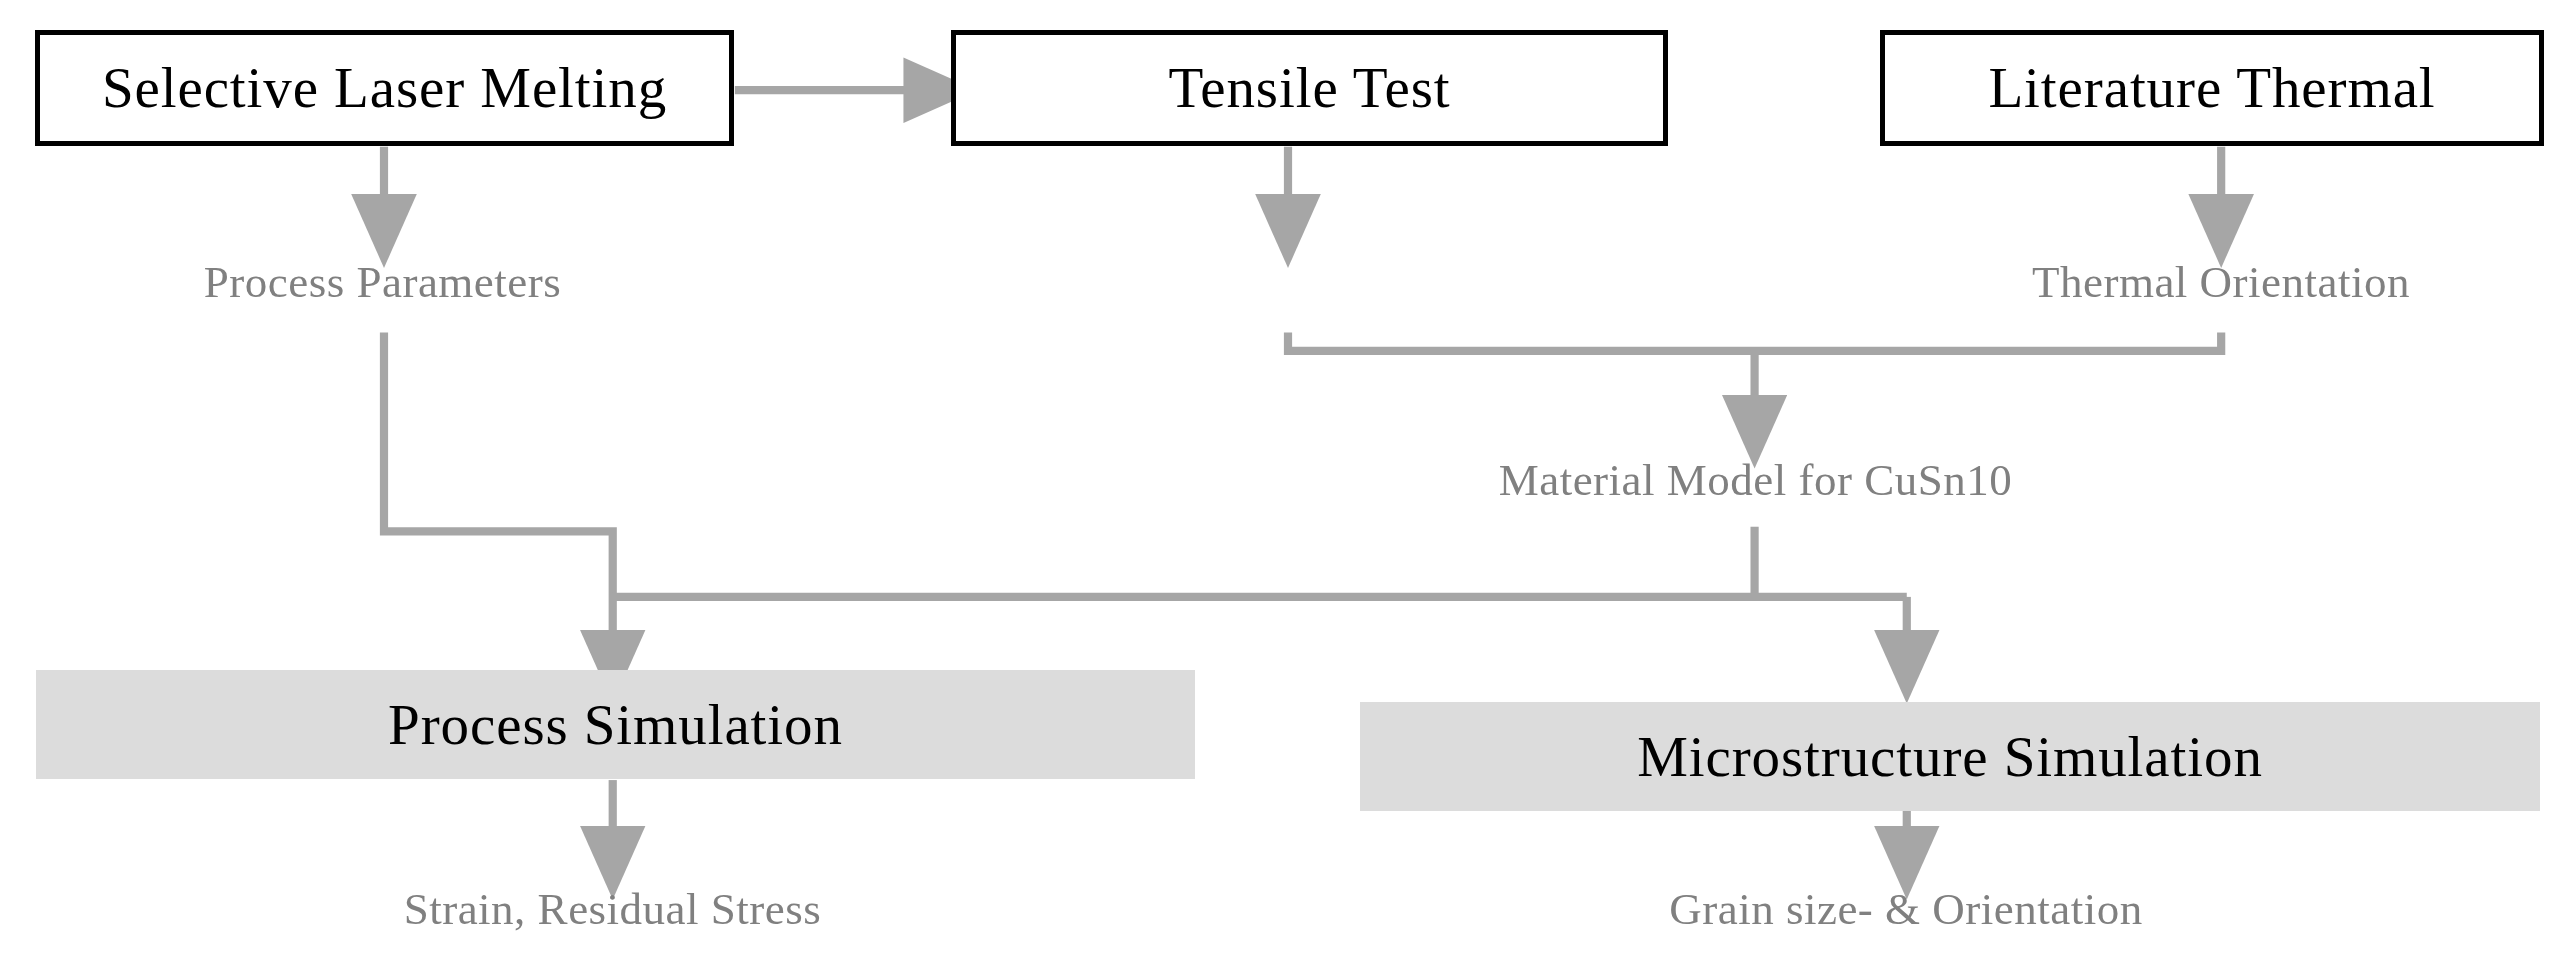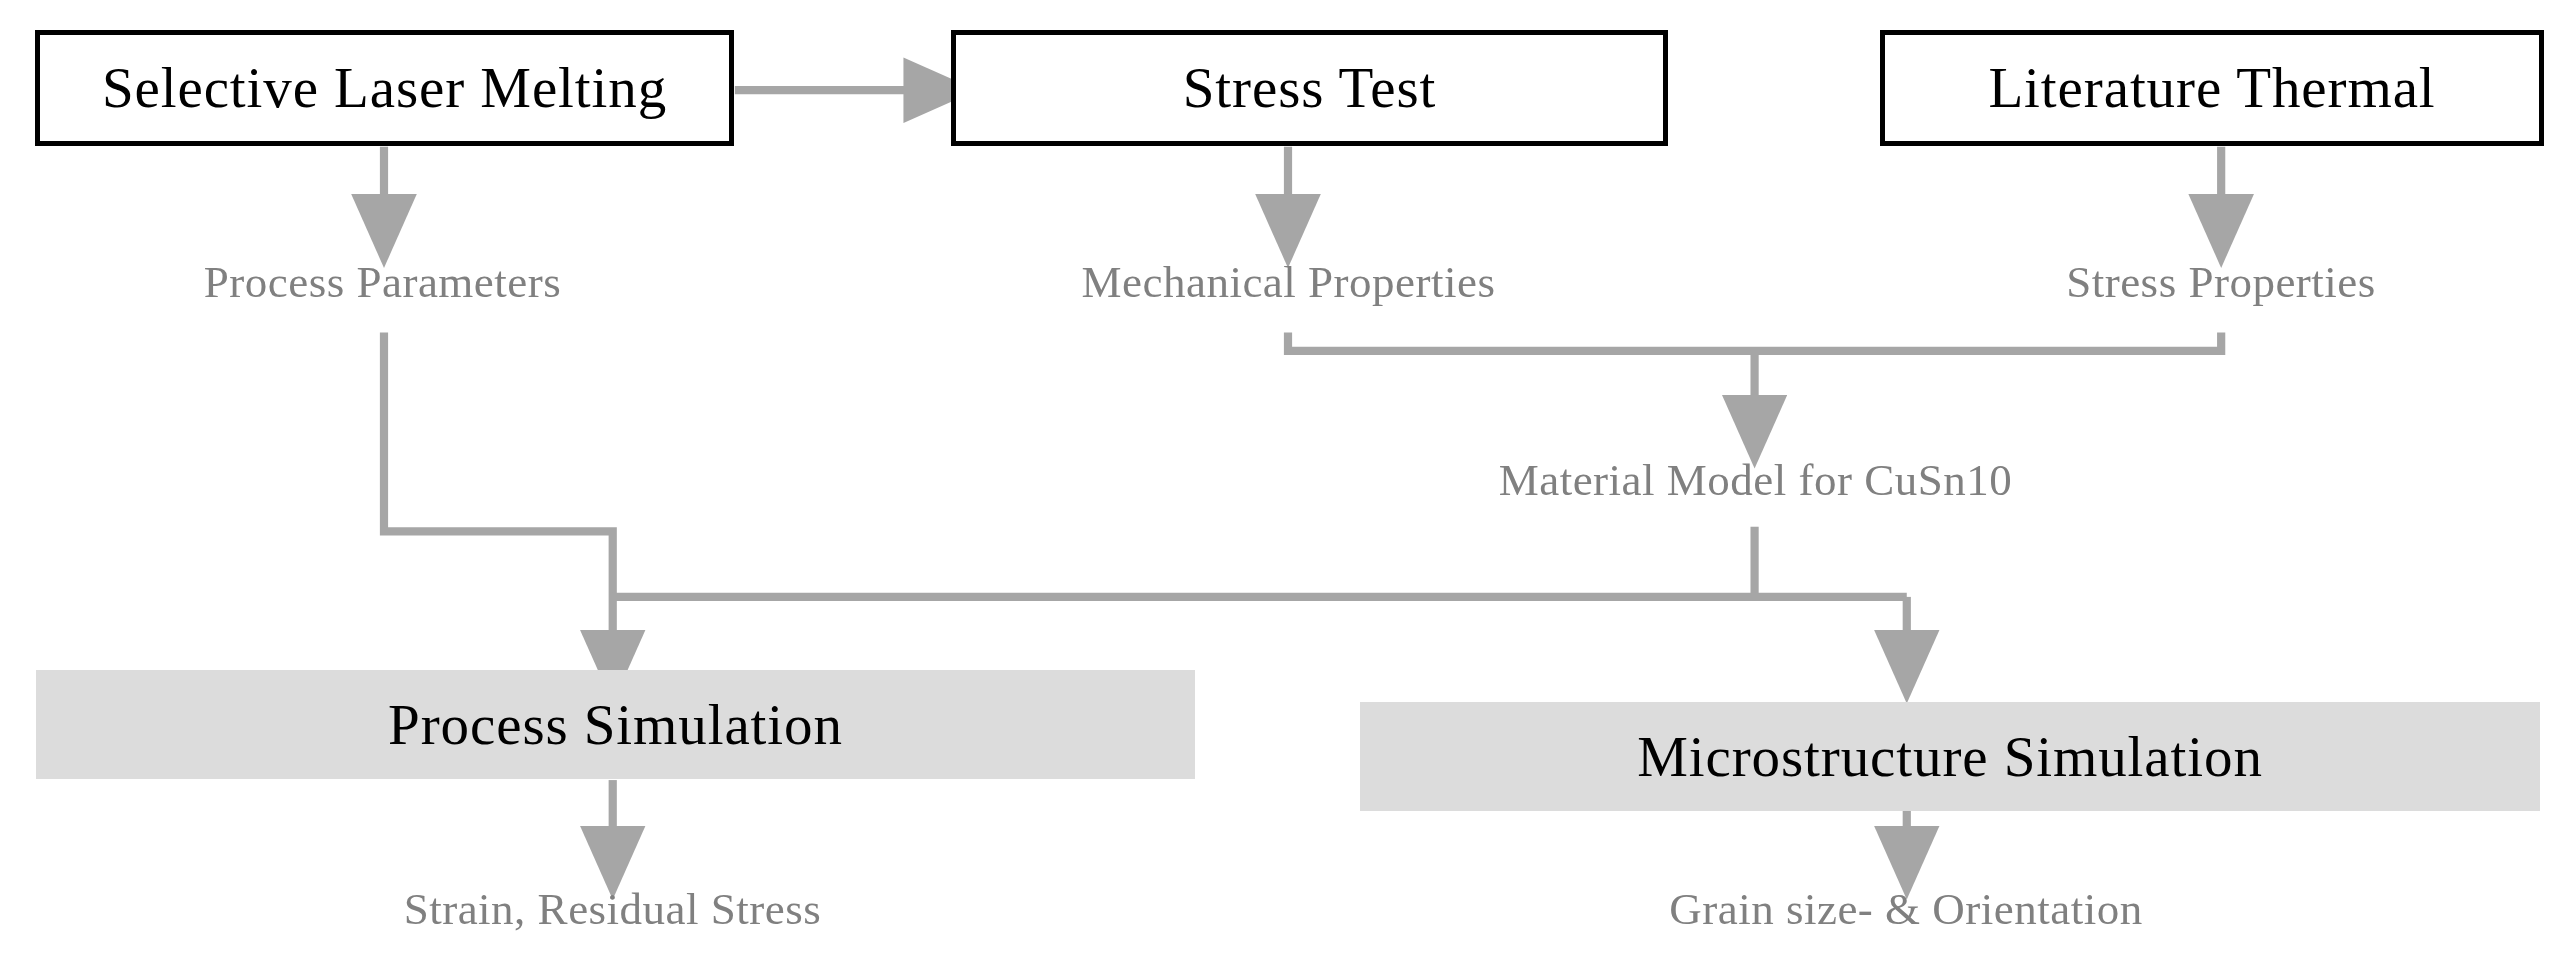--- a/index.html
+++ b/index.html
@@ -105,37 +105,34 @@
     <g>
       <line x1="2092" y1="856" x2="2092" y2="915" stroke="#a6a6a6" stroke-width="9" marker-end="url(#arrowhead)"></line>
     </g>
   </svg>
 
   <div class="node box-outlined" style="left:35px; top:30px; width:699px; height:116px;">
     <span>Selective Laser Melting</span>
   </div>
 
   <div class="node box-outlined" style="left:951px; top:30px; width:717px; height:116px;">
-    <span>Stress Test</span>
+    <span>Tensile Test</span>
   </div>
 
   <div class="node box-outlined" style="left:1880px; top:30px; width:664px; height:116px;">
     <span>Literature Thermal</span>
   </div>
 
   <div class="node plain-label" style="left:118px; top:248px; width:529px; height:69px;">
     <span>Process Parameters</span>
   </div>
 
-  <div class="node plain-label" style="left:982px; top:248px; width:613px; height:69px;">
-    <span>Mechanical Properties</span>
-  </div>
 
   <div class="node plain-label" style="left:1964px; top:248px; width:514px; height:69px;">
-    <span>Stress Properties</span>
+    <span>Thermal Orientation</span>
   </div>
 
   <div class="node plain-label" style="left:1378px; top:446px; width:755px; height:69px;">
     <span>Material Model for CuSn10</span>
   </div>
 
   <div class="node box-filled" style="left:36px; top:670px; width:1159px; height:109px;">
     <span>Process Simulation</span>
   </div>
 

